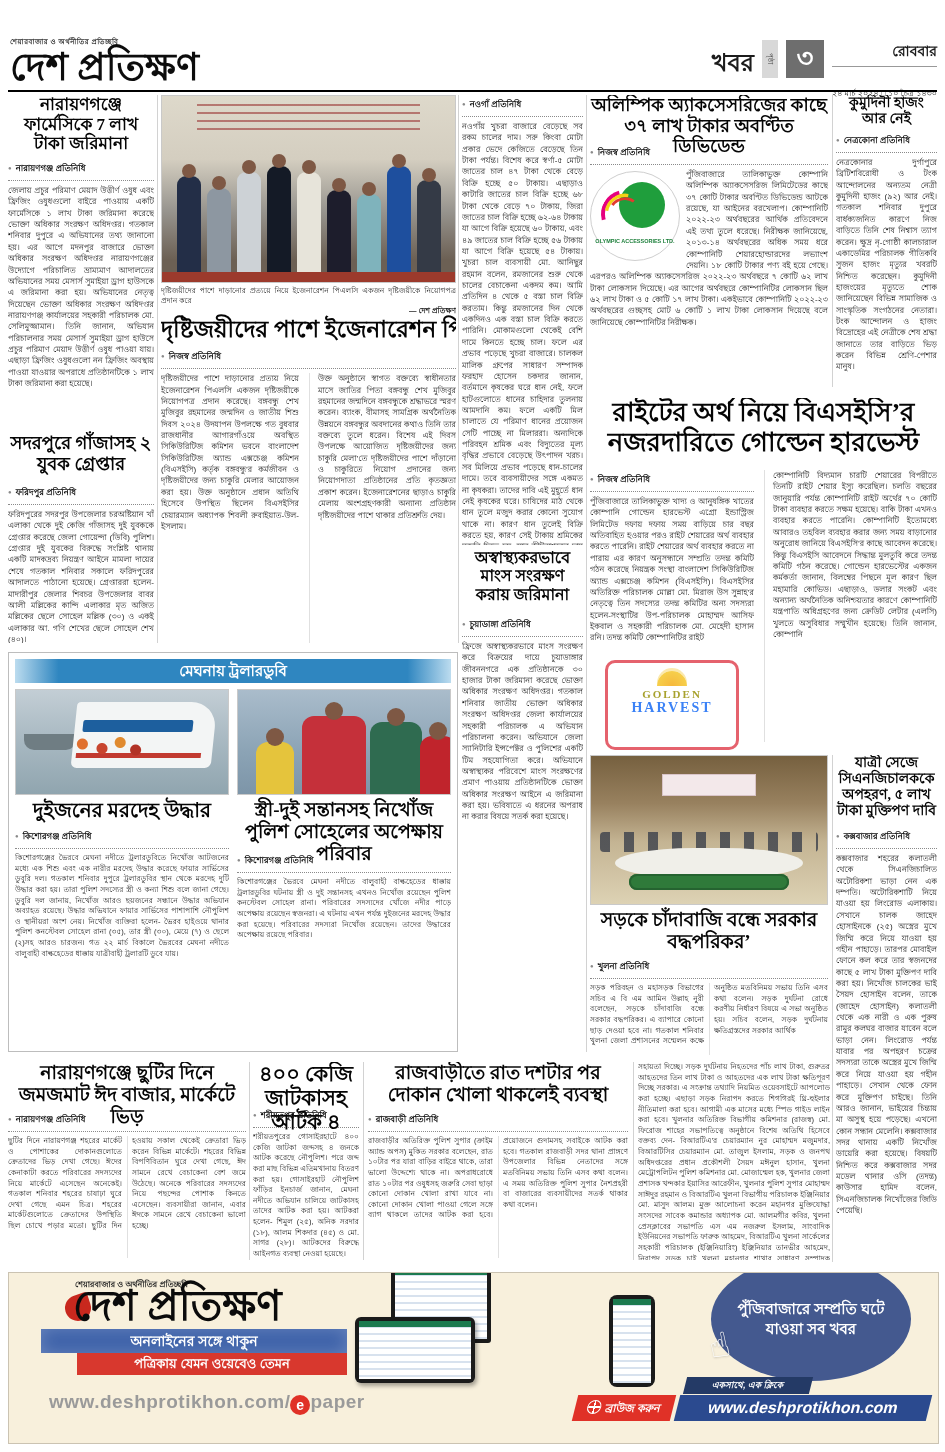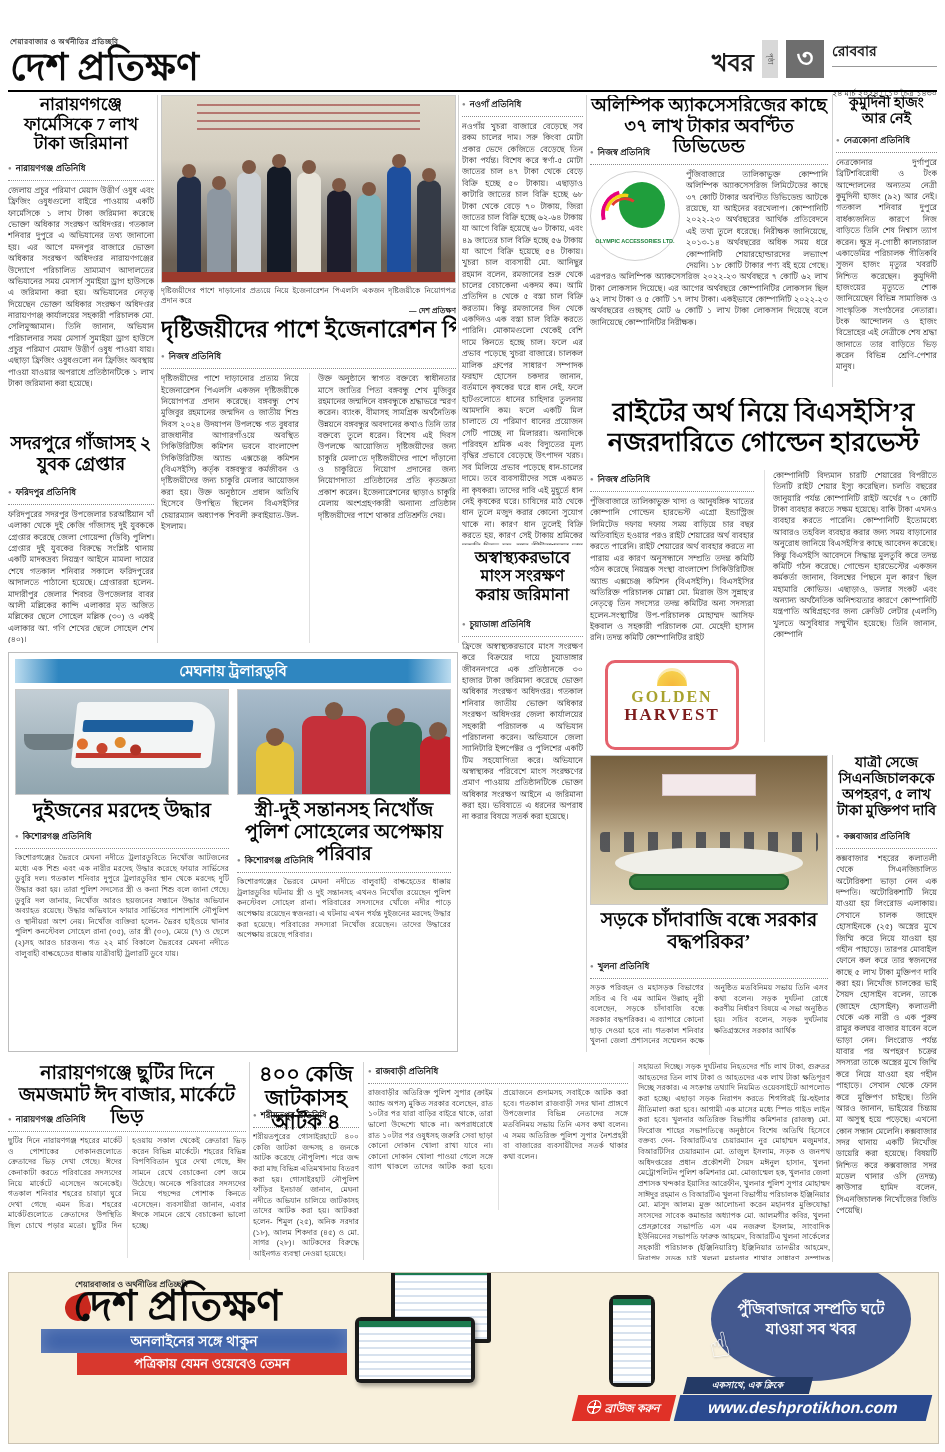--- a/index.html
+++ b/index.html
@@ -8,21 +8,21 @@
   
   .masthead{position:absolute;left:10px;top:36px;width:260px;}
   .masthead .tag{font-size:7px;font-weight:bold;color:#333;letter-spacing:.5px;}
   .masthead .logo{font-family:"Liberation Serif",serif;font-size:38px;font-weight:bold;color:#0c0c0c;line-height:1;position:relative;}
   .masthead .swash{position:absolute;left:-6px;top:10px;width:22px;height:22px;background:#c8281e;border-radius:50% 10% 50% 50%;transform:rotate(-20deg);opacity:.9;}
   .masthead .logo span{position:relative;z-index:1;}
   .hdr-right{position:absolute;right:8px;top:40px;display:flex;align-items:flex-start;gap:8px;}
   .hdr-khobor{font-family:"Liberation Serif",serif;font-size:24px;font-weight:bold;margin-top:4px;}
   .pgword{width:16px;height:38px;background:#d8d8d8;color:#444;font-size:7px;writing-mode:vertical-rl;text-align:center;line-height:16px;}
   .pgnum{width:38px;height:38px;background:#6e6e6e;color:#fff;font-size:26px;font-weight:bold;text-align:center;line-height:38px;font-family:"Liberation Serif",serif;}
-  .hdr-date .day{font-size:14px;font-weight:bold;}
+  .hdr-date .day{font-size:14px;font-weight:bold;text-align:right;}
   .hdr-date .dt{font-size:8px;color:#222;border-top:1px solid #999;margin-top:2px;padding-top:20px;}
   .hdr-rule{position:absolute;left:8px;right:8px;top:90px;height:2px;background:#000;}
   
   .blk{position:absolute;overflow:hidden;}
   .hl{font-family:"Liberation Serif",serif;font-weight:bold;color:#050505;text-align:center;line-height:1.15;}
   .byline{font-size:8.5px;font-weight:bold;color:#111;padding:3px 0 4px 0;border-bottom:1px dotted #8a8a8a;margin-bottom:4px;}
   .byline::before{content:"●";color:#8a8a8a;font-size:6px;margin-right:4px;vertical-align:1px;}
   .body{font-size:8px;line-height:1.42;text-align:justify;color:#1c1c1c;overflow:hidden;}
   .cols2{column-count:2;column-gap:10px;column-rule:1px solid #e0e0e0;}
   .vline{position:absolute;width:1px;background:#d2d2d2;}
@@ -70,22 +70,22 @@
   .caption .credit{display:block;text-align:right;font-weight:bold;}
   
   .oly-logo{float:left;width:88px;height:88px;border-radius:50%;background:#fff;border:1px solid #cfcfcf;position:relative;margin:2px 6px 2px 0;}
   .oly-logo .g{position:absolute;right:14px;top:10px;width:46px;height:46px;border-radius:50%;background:#1f9e3c;}
   .oly-logo .arc1,.oly-logo .arc2,.oly-logo .arc3{position:absolute;left:10px;top:18px;width:40px;height:40px;border:4px solid transparent;border-left-color:#e6007e;border-radius:50%;transform:rotate(30deg);}
   .oly-logo .arc2{border-left-color:#f5d216;transform:rotate(55deg) scale(.85);}
   .oly-logo .arc3{border-left-color:#e23a2e;transform:rotate(80deg) scale(.7);}
   .oly-logo .t{position:absolute;left:0;right:0;bottom:14px;text-align:center;font-size:5.5px;font-weight:bold;color:#1c7f3a;}
   .gh-box{width:128px;height:84px;margin:6px auto 0 auto;background:#fff;border:3px solid #e5626d;border-radius:10px;text-align:center;position:relative;}
   .gh-box .sun{width:30px;height:15px;margin:8px auto 2px auto;background:radial-gradient(circle at 50% 100%,#f6b83c 0%,#f6cf4b 70%);border-radius:30px 30px 0 0;box-shadow:0 -3px 0 0 rgba(246,207,75,.45);}
-  .gh-box .l1{font-family:"Liberation Serif",serif;font-size:16px;font-weight:bold;color:#a8a22e;letter-spacing:2px;line-height:1.1;}
-  .gh-box .l2{font-family:"Liberation Serif",serif;font-size:17px;font-weight:bold;color:#7f1d1d;letter-spacing:2px;line-height:1.1;}
+  .gh-box .l1{font-family:"Liberation Serif",serif;font-size:11px;font-weight:bold;color:#a8a22e;letter-spacing:2px;line-height:1.1;}
+  .gh-box .l2{font-family:"Liberation Serif",serif;font-size:14px;font-weight:bold;color:#3b82f6;letter-spacing:2px;line-height:1.1;}
   
   .mbox{position:absolute;left:8px;top:652px;width:450px;height:400px;border:1px solid #bdbdbd;padding:6px;box-sizing:border-box;background:#fff;}
   .mbanner{height:24px;line-height:24px;text-align:center;color:#fff;font-family:"Liberation Serif",serif;font-weight:bold;font-size:15px;
      background:linear-gradient(90deg,#bcdcef 0%,#2f86c0 10%,#2f86c0 90%,#bcdcef 100%);}
   .mcols{display:flex;gap:8px;margin-top:6px;}
   .mcol{width:214px;}
   
   .footer{position:absolute;left:8px;top:1272px;width:929px;height:170px;border:1px solid #cbc3b2;background:#f8f0dc;overflow:hidden;}
   .f-tag{position:absolute;left:66px;top:5px;font-size:8px;font-weight:bold;color:#222;}
   .f-logo{position:absolute;left:64px;top:12px;font-family:"Liberation Serif",serif;font-size:42px;font-weight:bold;color:#0b0b0b;line-height:1;}
@@ -286,31 +286,35 @@
     <div class="body cols2" style="height:122px;font-size:7.5px;">ছুটির দিনে নারায়ণগঞ্জ শহরের মার্কেট ও পোশাকের দোকানগুলোতে ক্রেতাদের ভিড় দেখা গেছে। ঈদের কেনাকাটা করতে পরিবারের সদস্যদের নিয়ে মার্কেটে এসেছেন অনেকেই। গতকাল শনিবার শহরের চাষাঢ়া ঘুরে দেখা গেছে এমন চিত্র। শহরের মার্কেটগুলোতে ক্রেতাদের উপস্থিতি ছিল চোখে পড়ার মতো। ছুটির দিন হওয়ায় সকাল থেকেই ক্রেতারা ভিড় করেন বিভিন্ন মার্কেটে। শহরের বিভিন্ন বিপণিবিতান ঘুরে দেখা গেছে, ঈদ সামনে রেখে বেচাকেনা বেশ জমে উঠেছে। অনেকে পরিবারের সদস্যদের নিয়ে পছন্দের পোশাক কিনতে এসেছেন। ব্যবসায়ীরা জানান, এবার ঈদকে সামনে রেখে বেচাকেনা ভালো হচ্ছে।</div>
   </div>
 
   <div class="blk" style="left:253px;top:1062px;width:106px;height:198px;">
     <div class="hl" style="font-size:21px;height:44px;">৪০০ কেজি জাটকাসহ আটক ৪</div>
     <div class="byline">শরীয়তপুর প্রতিনিধি</div>
     <div class="body" style="height:126px;font-size:7.5px;">শরীয়তপুরের গোসাইরহাটে ৪০০ কেজি জাটকা জব্দসহ ৪ জনকে আটক করেছে নৌপুলিশ। পরে জব্দ করা মাছ বিভিন্ন এতিমখানায় বিতরণ করা হয়। গোসাইরহাট নৌপুলিশ ফাঁড়ির ইনচার্জ জানান, মেঘনা নদীতে অভিযান চালিয়ে জাটকাসহ তাদের আটক করা হয়। আটকরা হলেন- শিমুল (২৫), অনিক সরদার (১৮), আলম শিকদার (৪৫) ও মো. সাগর (২৮)। আটকদের বিরুদ্ধে আইনগত ব্যবস্থা নেওয়া হয়েছে।</div>
   </div>
 
   <div class="blk" style="left:368px;top:1062px;width:260px;height:198px;">
+    <div class="hl" style="font-size:19px;height:48px;">রাজবাড়ীতে রাত দশটার পর দোকান খোলা থাকলেই ব্যবস্থা</div>
     <div class="byline">রাজবাড়ী প্রতিনিধি</div>
     <div class="body cols2" style="height:122px;font-size:7.5px;">রাজবাড়ীর অতিরিক্ত পুলিশ সুপার (ক্রাইম অ্যান্ড অপস) মুকিত সরকার বলেছেন, রাত ১০টার পর যারা বাড়ির বাইরে থাকে, তারা ভালো উদ্দেশ্যে থাকে না। অপরাধরোধে রাত ১০টার পর ওষুধসহ জরুরি সেবা ছাড়া কোনো দোকান খোলা রাখা যাবে না। কোনো দোকান খোলা পাওয়া গেলে সঙ্গে ব্যাগ থাকলে তাদের আটক করা হবে। প্রয়োজনে গুদামসহ সবাইকে আটক করা হবে। গতকাল রাজবাড়ী সদর থানা প্রাঙ্গণে উপজেলার বিভিন্ন নেতাদের সঙ্গে মতবিনিময় সভায় তিনি এসব কথা বলেন। এ সময় অতিরিক্ত পুলিশ সুপার নৈশপ্রহরী বা বাজারের ব্যবসায়ীদের সতর্ক থাকার কথা বলেন।</div>
   </div>
 
   <div class="footer">
     <div class="f-tag">শেয়ারবাজার ও অর্থনীতির প্রতিচ্ছবি</div>
     <div class="f-swash"></div>
     <div class="f-logo">দেশ প্রতিক্ষণ</div>
     <div class="f-sub">The Daily Desh Protikhon</div>
     <div class="f-band1">অনলাইনের সঙ্গে থাকুন</div>
     <div class="f-band2">পত্রিকায় যেমন ওয়েবেও তেমন</div>
+    <div class="f-url">
+      <span>www.deshprotikhon.com/</span><span class="e">e</span><span>paper</span>
+    </div>
     <div class="dev dev-mon">
         <div class="scr"></div>
       </div>
     <div class="dev dev-tab">
         <div class="scr"></div>
       </div>
     <div class="dev dev-ph">
         <div class="scr"></div>
       </div>
     <div class="f-circle">পুঁজিবাজারে সম্প্রতি ঘটে যাওয়া সব খবর</div>

